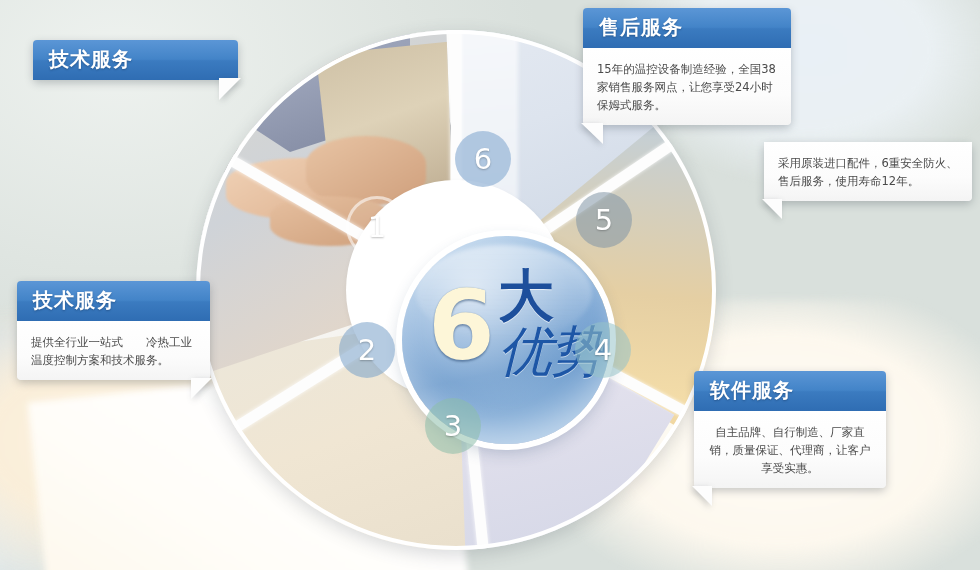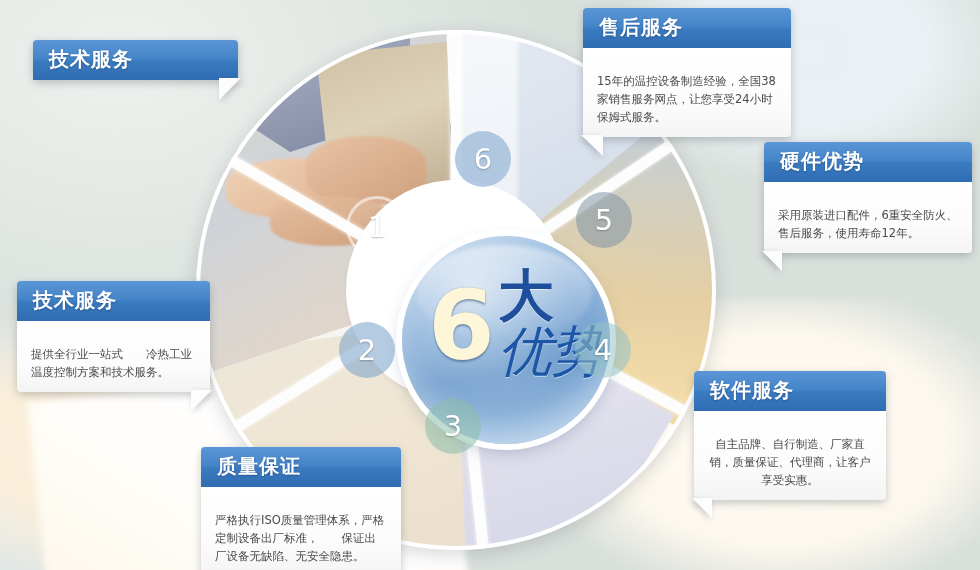--- a/index.html
+++ b/index.html
@@ -180,21 +180,21 @@
   .num.fill4{background:rgba(150,195,200,.55);}
   .num.fill5{background:rgba(130,150,165,.55);}
 
   
   .card{position:absolute;background:#fdfdfd;border-radius:5px;
     box-shadow:0 3px 9px rgba(40,50,60,.26);overflow:visible;}
   .card .hd{border-radius:4px 4px 0 0;padding:6px 16px 8px;
     background:linear-gradient(180deg,#5b96d6 0%,#4384c8 48%,#3b7bc0 52%,#2f6db3 100%);
     color:#ffffff;font-size:20px;font-weight:bold;letter-spacing:1px;
     text-shadow:0 1px 2px rgba(20,50,90,.45);line-height:26px;}
-  .card .bd{padding:24px 14px 11px;color:#4a4a4a;font-size:11.5px;line-height:18px;
+  .card .bd{padding:12px 14px 11px;color:#4a4a4a;font-size:11.5px;line-height:18px;
     background:linear-gradient(180deg,#ffffff 0%,#fcfcfc 60%,#f4f4f4 100%);
     border-radius:0 0 4px 4px;}
   .card .bd.ctr{text-align:center;}
   .tail{position:absolute;width:0;height:0;}
 
   
   #card-team{left:33px;top:40px;width:205px;}
   #card-team .tail{right:-3px;bottom:-20px;
     border-left:22px solid #fdfdfd;border-bottom:22px solid transparent;
     filter:drop-shadow(2px 2px 3px rgba(40,50,60,.22));}
@@ -392,36 +392,30 @@
     <span class="tail"></span>
   </div>
 
   <div class="card" id="card-aftersale">
     <div class="hd">售后服务</div>
     <div class="bd">15年的温控设备制造经验，全国38家销售服务网点，让您享受24小时保姆式服务。</div>
     <span class="tail"></span>
   </div>
 
   <div class="card" id="card-hardware">
-    <div class="hd">硬件优势</div>
     <div class="bd">采用原装进口配件，6重安全防火、售后服务，使用寿命12年。</div>
     <span class="tail"></span>
   </div>
 
   <div class="card" id="card-software">
     <div class="hd">软件服务</div>
     <div class="bd ctr">自主品牌、自行制造、厂家直销，质量保证、代理商，让客户享受实惠。</div>
     <span class="tail"></span>
   </div>
 
-  <div class="card" id="card-quality">
-    <div class="hd">质量保证</div>
-    <div class="bd">严格执行ISO质量管理体系，严格定制设备出厂标准，　　保证出厂设备无缺陷、无安全隐患。</div>
-    <span class="tail"></span>
-  </div>
 
   <div class="card" id="card-tech">
     <div class="hd">技术服务</div>
     <div class="bd">提供全行业一站式　　冷热工业温度控制方案和技术服务。</div>
     <span class="tail"></span>
   </div>
 
 </div>
 
 </body></html>

